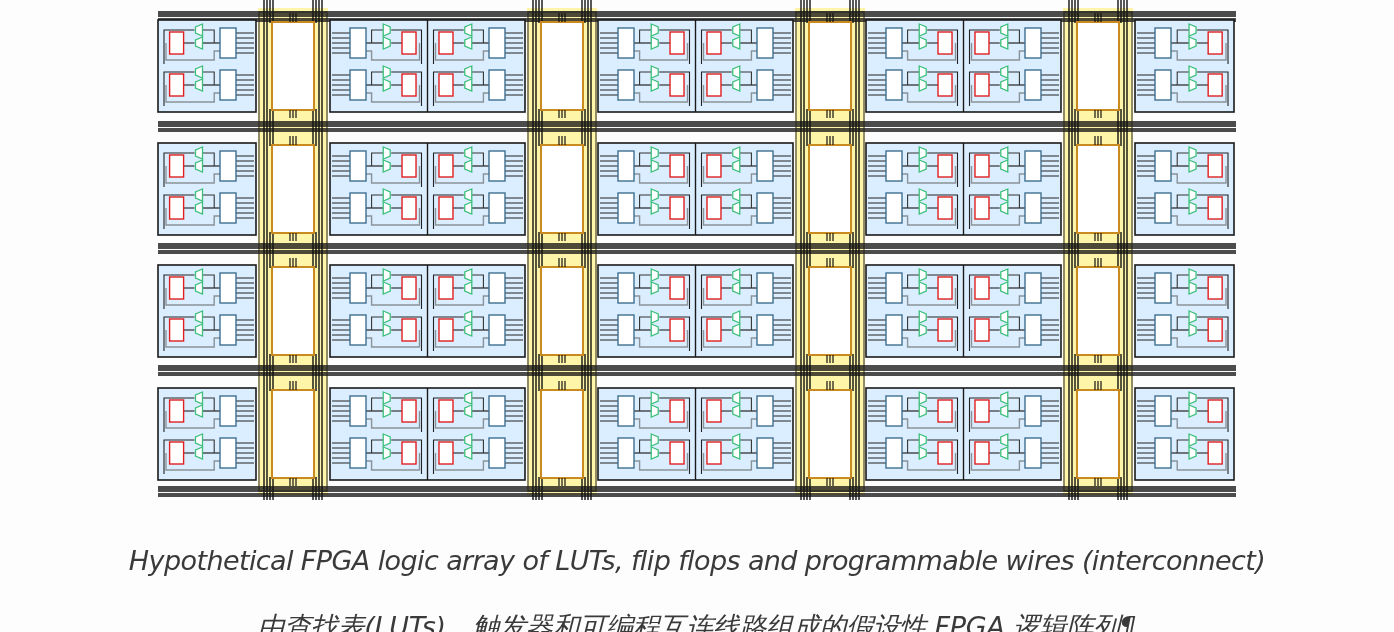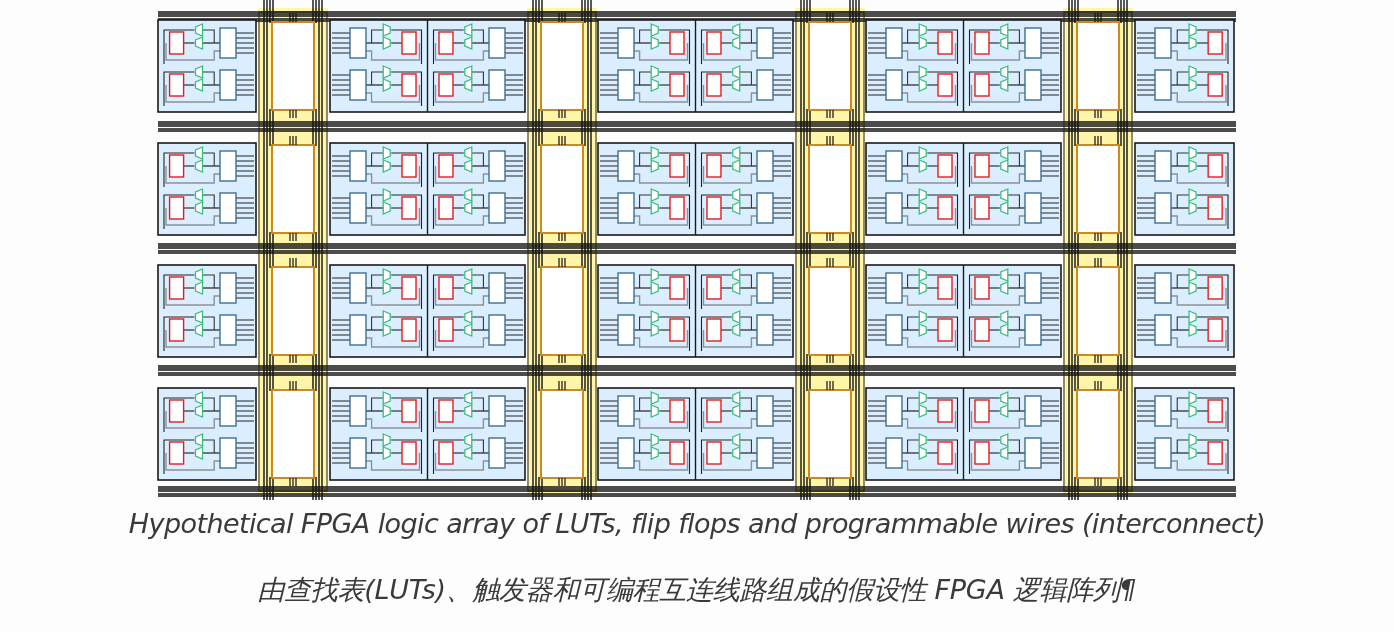--- a/index.html
+++ b/index.html
@@ -1,18 +1,18 @@
 <!DOCTYPE html>
 <html><head>
 <meta charset="utf-8">
 <style>
   html, body { margin:0; padding:0; background:#fdfdfd; }
   body { width:1394px; height:632px; position:relative; overflow:hidden; font-family:"Liberation Sans", sans-serif; }
   #diagram { position:absolute; left:0; top:0; width:1394px; height:500px; }
-  .caption { position:absolute; left:0; width:1394px; text-align:center; font-style:italic; color:#3a3a3a; font-family:"DejaVu Sans", sans-serif; }
+  .caption { position:absolute; left:0; width:1394px; text-align:center; font-style:italic; color:#3a3a3a; font-family:"DejaVu Sans", sans-serif;margin-top:37px; }
   #cap-en { top:508px; font-size:27px; letter-spacing:-0.6px; }
   #cap-zh { top:572px; font-size:27px; letter-spacing:-0.3px; }
 </style>
 </head>
 <body>
 
 <svg id="diagram" xmlns="http://www.w3.org/2000/svg" width="1394" height="500" viewBox="0 0 1394 500">
     <g>
       <rect x="258" y="8" width="70" height="487" fill="#fff5a8" stroke="none"></rect>
       <rect x="527" y="8" width="70" height="487" fill="#fff5a8" stroke="none"></rect>

